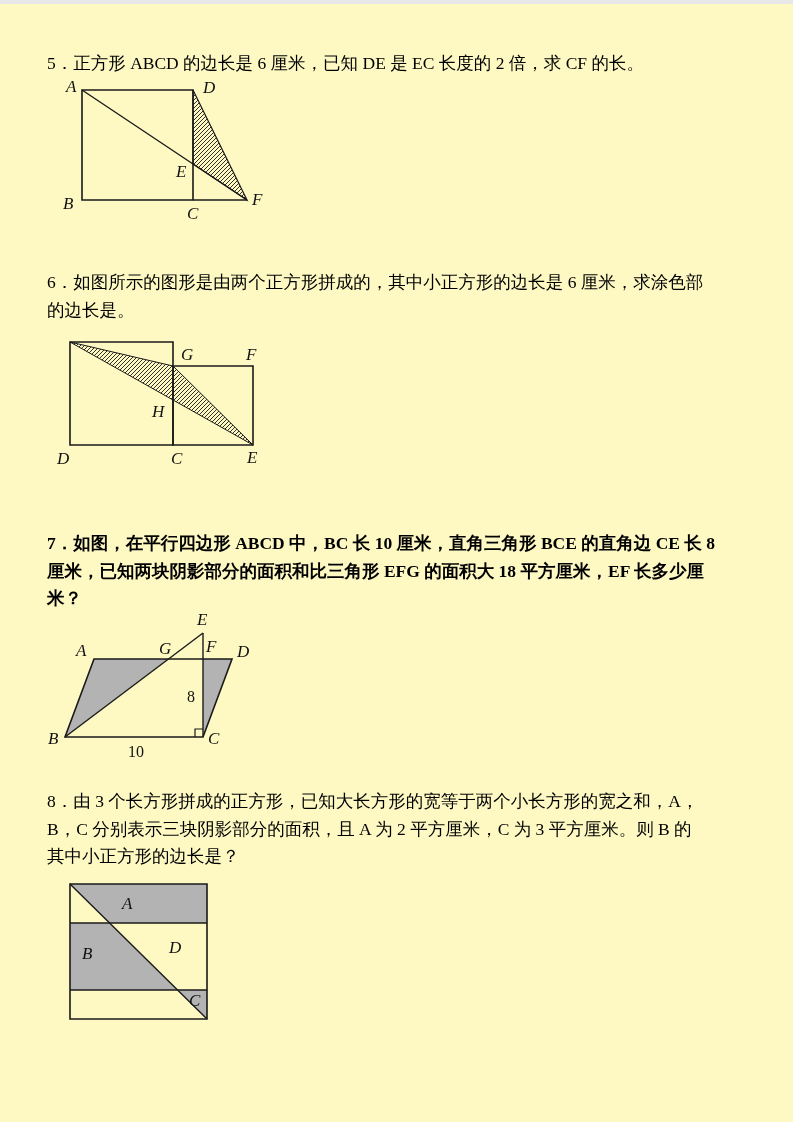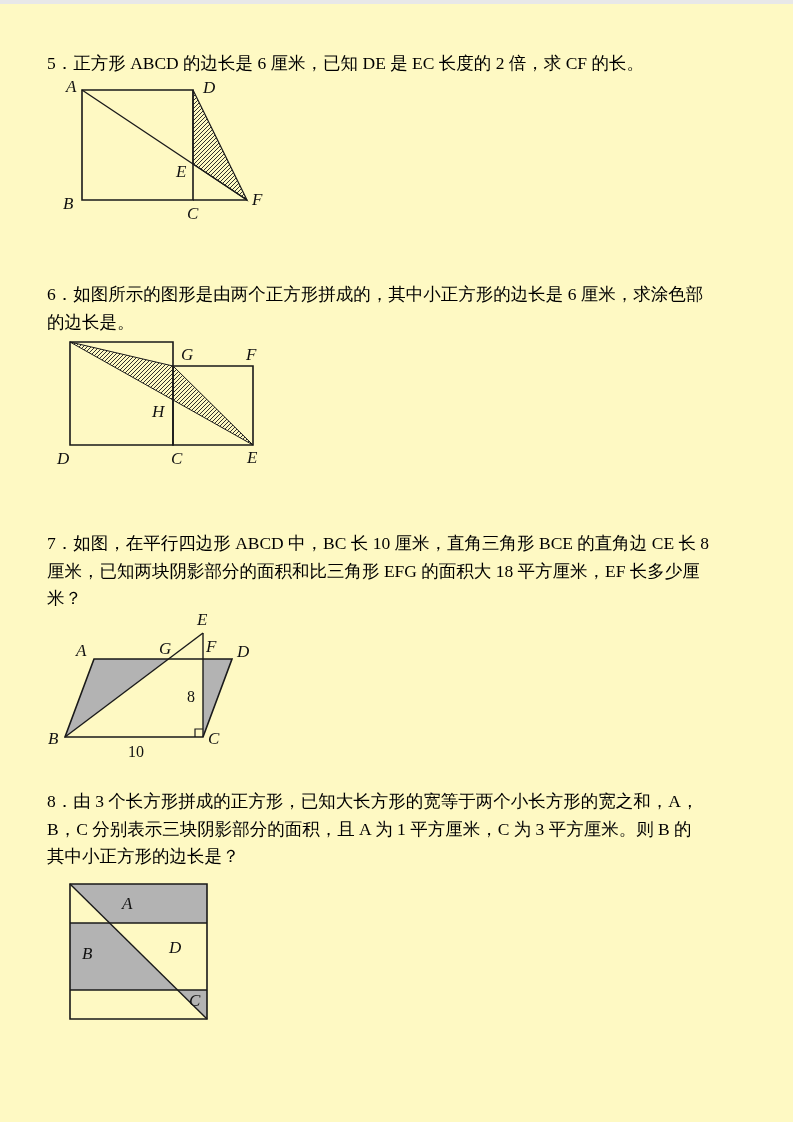--- a/index.html
+++ b/index.html
@@ -45,21 +45,21 @@
       <line class="shape" x1="153" y1="126" x2="207" y2="126"></line>
       <text x="26" y="18">A</text>
       <text x="163" y="19">D</text>
       <text x="23" y="135">B</text>
       <text x="147" y="145">C</text>
       <text x="136" y="103">E</text>
       <text x="212" y="131">F</text>
     </svg>
   </div>
 
-  <div class="para" style="top:277px;">
+  <div class="para" style="top:265px;">
     <div>6．如图所示的图形是由两个正方形拼成的，其中小正方形的边长是 6 厘米，求涂色部</div>
     <div>的边长是。</div>
   </div>
 
   <div class="fig" style="left:40px;top:330px;">
     <svg width="240" height="140" viewBox="0 0 240 140">
       <defs>
         <pattern id="h6" width="4" height="4" patternUnits="userSpaceOnUse">
           <path d="M-1,1 L1,-1 M0,4 L4,0 M3,5 L5,3" stroke="#1a1a1a" stroke-width="0.9" fill="none"></path>
         </pattern>
@@ -69,21 +69,21 @@
       <polygon class="shape" points="133,32 213,32 213,111 133,111"></polygon>
       <text x="141" y="26">G</text>
       <text x="206" y="26">F</text>
       <text x="112" y="83">H</text>
       <text x="17" y="130">D</text>
       <text x="131" y="130">C</text>
       <text x="207" y="129">E</text>
     </svg>
   </div>
 
-  <div class="para" style="top:526px;">
+  <div class="para" style="top:526px;font-weight:bold;">
     <div>7．如图，在平行四边形 ABCD 中，BC 长 10 厘米，直角三角形 BCE 的直角边 CE 长 8</div>
     <div>厘米，已知两块阴影部分的面积和比三角形 EFG 的面积大 18 平方厘米，EF 长多少厘</div>
     <div>米？</div>
   </div>
 
   <div class="fig" style="left:40px;top:603px;">
     <svg width="280" height="165" viewBox="0 0 280 165">
       <polygon points="54,52 128.5,52 25,130" fill="#b3b3b3"></polygon>
       <polygon points="163,52 192,52 163,130" fill="#b3b3b3"></polygon>
       <polygon class="shape" points="54,52 192,52 163,130 25,130"></polygon>
@@ -97,21 +97,21 @@
       <text x="197" y="50">D</text>
       <text x="8" y="137">B</text>
       <text x="168" y="137">C</text>
       <text class="dim" x="147" y="95">8</text>
       <text class="dim" x="88" y="150">10</text>
     </svg>
   </div>
 
   <div class="para" style="top:784px;">
     <div>8．由 3 个长方形拼成的正方形，已知大长方形的宽等于两个小长方形的宽之和，A，</div>
-    <div>B，C 分别表示三块阴影部分的面积，且 A 为 1 平方厘米，C 为 3 平方厘米。则 B 的</div>
+    <div>B，C 分别表示三块阴影部分的面积，且 A 为 2 平方厘米，C 为 3 平方厘米。则 B 的</div>
     <div>其中小正方形的边长是？</div>
   </div>
 
   <div class="fig" style="left:55px;top:875px;">
     <svg width="165" height="150" viewBox="0 0 165 150">
       <polygon points="15,5 152,5 152,44 54.6,44" fill="#b3b3b3"></polygon>
       <polygon points="15,44 54.6,44 122.6,111 15,111" fill="#b3b3b3"></polygon>
       <polygon points="122.6,111 152,111 152,140" fill="#b3b3b3"></polygon>
       <polygon class="shape" points="15,5 152,5 152,140 15,140"></polygon>
       <line class="thin" x1="15" y1="44" x2="152" y2="44"></line>

